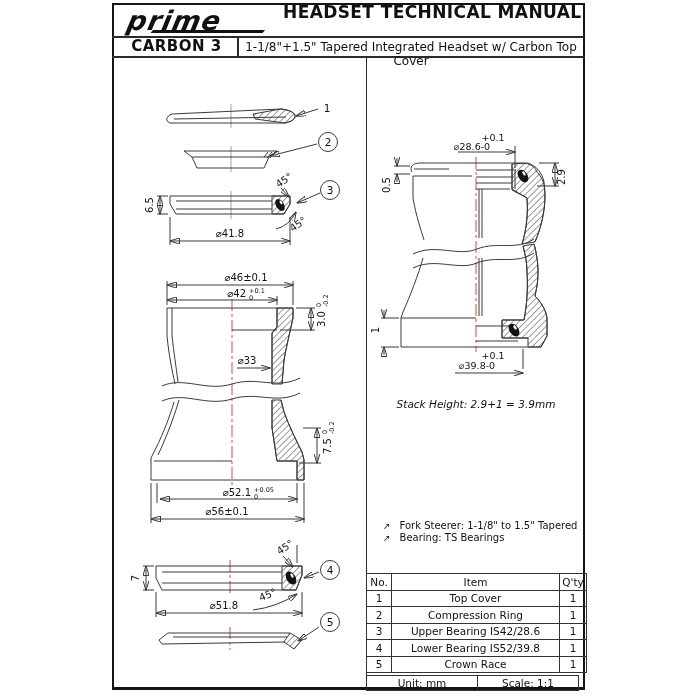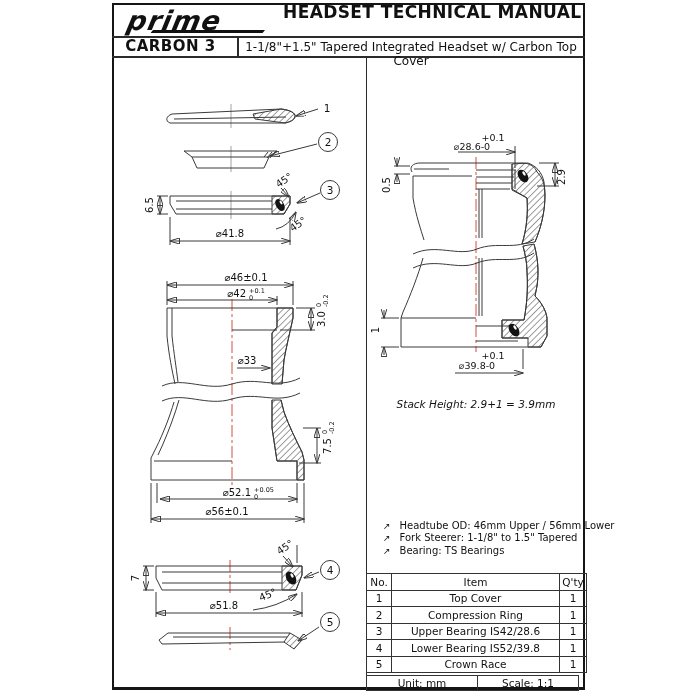--- a/index.html
+++ b/index.html
@@ -8,21 +8,21 @@
   .abs{position:absolute;}
   .sheet{left:112px;top:3px;width:473px;height:687px;border:2px solid #151515;
          border-bottom-width:3px;box-sizing:border-box;}
   .hline{background:#2b2b2b;height:1.5px;}
   .vline{background:#2b2b2b;width:1.5px;}
   .logo{left:128px;top:5px;width:160px;height:30px;font-size:27px;font-weight:900;
         font-style:italic;transform:skewX(-12deg);letter-spacing:1px;}
   .logo-swoosh{left:152px;top:30px;width:112px;height:2.5px;background:#111;
         transform:skewX(-40deg);}
   .title{left:283px;top:2px;width:300px;font-size:17px;font-weight:bold;letter-spacing:.4px;}
-  .model{left:109px;top:38px;width:123px;height:17px;font-size:15px;font-weight:bold;
+  .model{left:115px;top:38px;width:123px;height:17px;font-size:15px;font-weight:bold;
          text-align:center;line-height:17px;letter-spacing:.5px;}
   .subtitle{left:237px;top:40px;width:348px;font-size:12px;text-align:center;}
   .stack{left:366px;top:398px;width:220px;font-size:10.5px;text-align:center;font-style:italic;}
   .notes{left:383px;top:520px;width:200px;font-size:10px;line-height:12.4px;white-space:nowrap;}
   .note-row .bullet{font-size:9px;margin-right:9px;}
   .ptable{left:366px;top:573px;width:220px;border-collapse:collapse;table-layout:fixed;
           font-size:10.5px;}
   .ptable td,.ptable th{border:1.2px solid #333;text-align:center;height:15.5px;
           padding:0;font-weight:normal;overflow:hidden;}
   .tfoot{left:366px;top:675px;width:220px;height:16px;display:flex;font-size:10.5px;}
@@ -259,21 +259,20 @@
       <line x1="523" y1="349" x2="523" y2="369"></line>
       <line x1="455" y1="373" x2="523" y2="373" marker-end="url(#arr)"></line>
       <text class="sm" x="493" y="359" text-anchor="middle">+0.1</text>
       <text class="sm" x="477" y="369" text-anchor="middle">⌀39.8-0</text>
     </g>
   </svg>
 
   <div class="abs stack">Stack Height: 2.9+1 = 3.9mm</div>
 
   <div class="abs notes">
-    <div class="note-row"><span class="bullet">↗</span><span>Headtube OD: 46mm Upper / 56mm Lower</span></div>
     <div class="note-row"><span class="bullet">↗</span><span>Fork Steerer: 1-1/8" to 1.5" Tapered</span></div>
     <div class="note-row"><span class="bullet">↗</span><span>Bearing: TS Bearings</span></div>
   </div>
 
   <table class="abs ptable">
     <colgroup>
         <col style="width:25px">
         <col style="width:168px">
         <col style="width:27px">
       </colgroup>

